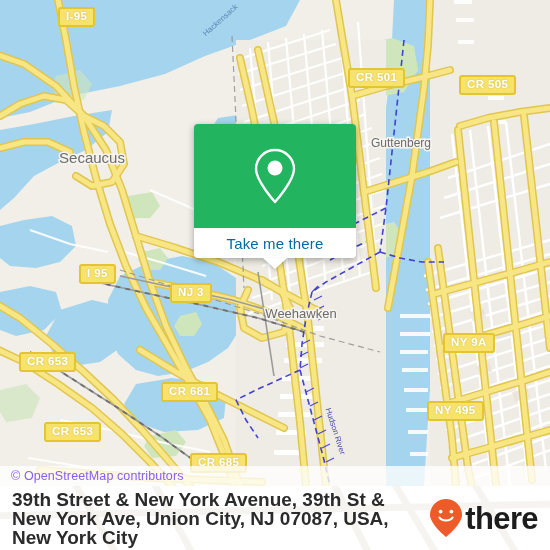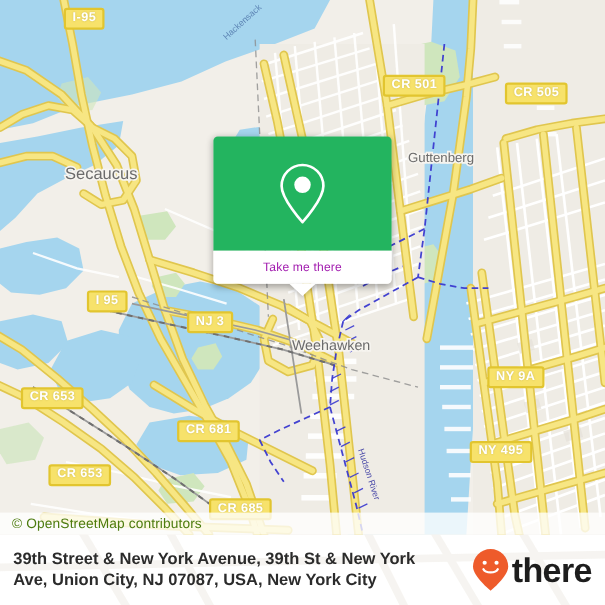--- a/index.html
+++ b/index.html
@@ -30,21 +30,21 @@
     position: absolute;
     left: 0; top: 466px;
     width: 550px; height: 20px;
     background: rgba(255,255,255,0.78);
     display: flex; align-items: center;
     box-sizing: border-box;
     padding-left: 11px;
   }
   #attrib span {
     font-size: 12.5px;
-    color: #4d7c0f;
+    color: #8b5cf6;
     letter-spacing: 0.1px;
   }
 
   
   #popup {
     position: absolute;
     left: 194px; top: 124px;
     width: 162px;
     border-radius: 4px;
     box-shadow: 0 2px 7px rgba(0,0,0,0.33);
@@ -62,22 +62,22 @@
   #popup-foot {
     background: #ffffff;
     height: 30px;
     border-radius: 0 0 4px 4px;
     display: flex;
     align-items: center;
     justify-content: center;
     position: relative;
   }
   #popup-foot span {
-    font-size: 11px;
-    color: #a21caf;
+    font-size: 15px;
+    color: #0369a1;
     letter-spacing: 0.15px;
   }
   #popup-tail {
     position: absolute;
     left: 50%;
     bottom: -11px;
     margin-left: -12px;
     width: 0; height: 0;
     border-left: 12px solid transparent;
     border-right: 12px solid transparent;
@@ -97,21 +97,21 @@
     padding: 0 8px 0 12px;
     overflow: hidden;
   }
   #footer-watermark {
     position: absolute;
     left: 0; top: 0; width: 550px; height: 64px;
     pointer-events: none;
     opacity: 0.55;
   }
   #footer-title {
-    font-size: 15px;
+    font-size: 19px;
     line-height: 19px;
     color: #2b2b2b;
     font-weight: 600;
     max-width: 400px;
     position: relative;
     z-index: 2;
   }
   #brand {
     margin-left: auto;
     display: flex;

